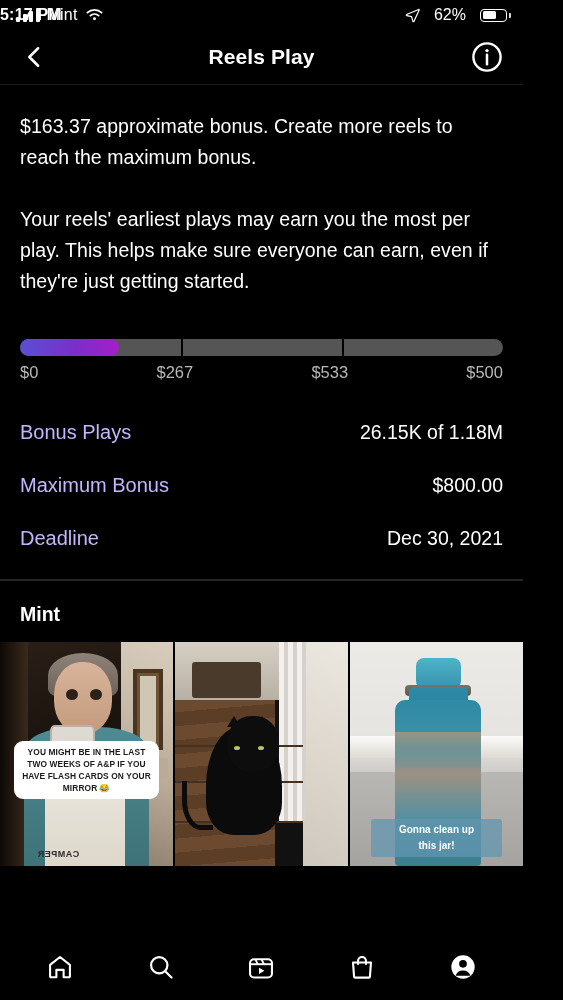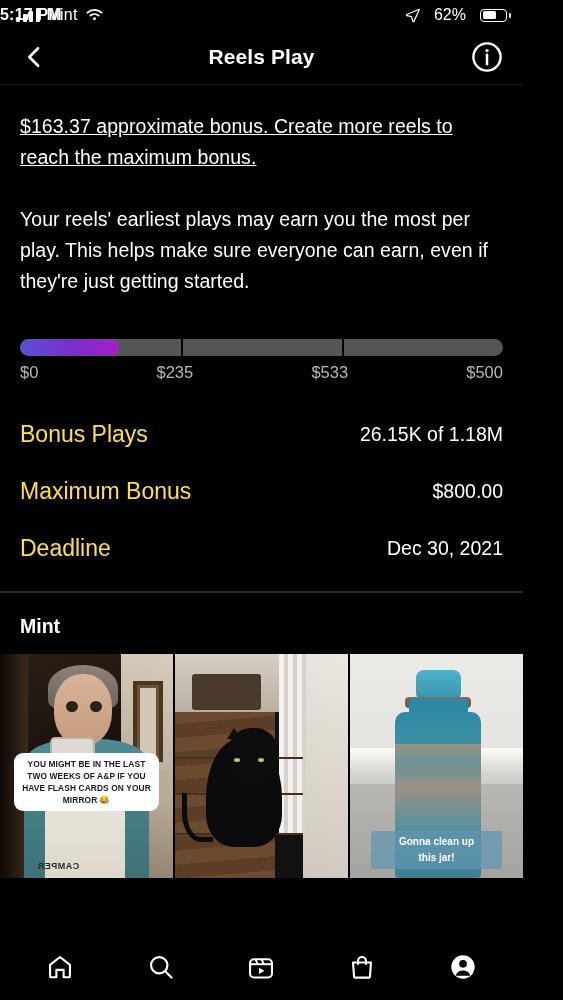--- a/index.html
+++ b/index.html
@@ -60,21 +60,21 @@
     font-size: 21px; font-weight: 700; letter-spacing: .1px;
   }
   .info-btn { margin-left:auto; width: 32px; height: 32px; }
 
   
   .content { padding: 0 20px; }
   .paragraph {
     font-size: 19.5px; line-height: 31px; letter-spacing: .05px;
     color: #fff;
   }
-  .para-1 { padding-top: 26px; text-decoration: underline; }
+  .para-1 { padding-top: 26px; }
   .para-2 { padding-top: 31px; }
 
   
   .progress-wrap { padding: 42px 20px 0 20px; }
   .track {
     position: relative; height: 17px; border-radius: 9px;
     background: #555555; overflow: hidden;
   }
   .fill-bar {
     position:absolute; left:0; top:0; bottom:0;
@@ -88,21 +88,21 @@
     display:flex; justify-content:space-between;
     margin-top: 7px; font-size: 16.5px; color: #b8b8b8;
   }
 
   
   .stats { padding: 24px 20px 0 20px; }
   .stat-row {
     display:flex; align-items:center; justify-content:space-between;
     padding: 15px 0;
   }
-  .stat-label { font-size: 23px; color:#fde047; }
+  .stat-label { font-size: 20px; color:#c4b5fd; }
   .stat-value { font-size: 19.5px; color:#fff; }
 
   
   .divider { height: 1px; background: #262626; margin-top: 14px; }
   .section-row {
     display:flex; align-items:center; justify-content:space-between;
     padding: 24px 20px;
   }
   .section-title { font-size: 19.5px; font-weight: 700; }
   .chev-wrap { width: 24px; height: 24px; }
@@ -277,21 +277,21 @@
   </div>
 
   <div class="progress-wrap">
     <div class="track">
       <div class="fill-bar" id="fillBar" style="width: 20.4%;"></div>
       <div class="tick" id="tick0" style="left: 33.3%;"></div>
       <div class="tick" id="tick1" style="left: 66.6%;"></div>
     </div>
     <div class="scale">
       <span>$0</span>
-      <span>$235</span>
+      <span>$267</span>
       <span>$533</span>
       <span>$500</span>
     </div>
   </div>
 
   <div class="stats">
     <div class="stat-row">
       <span class="stat-label">Bonus Plays</span>
       <span class="stat-value">26.15K of 1.18M</span>
     </div>

